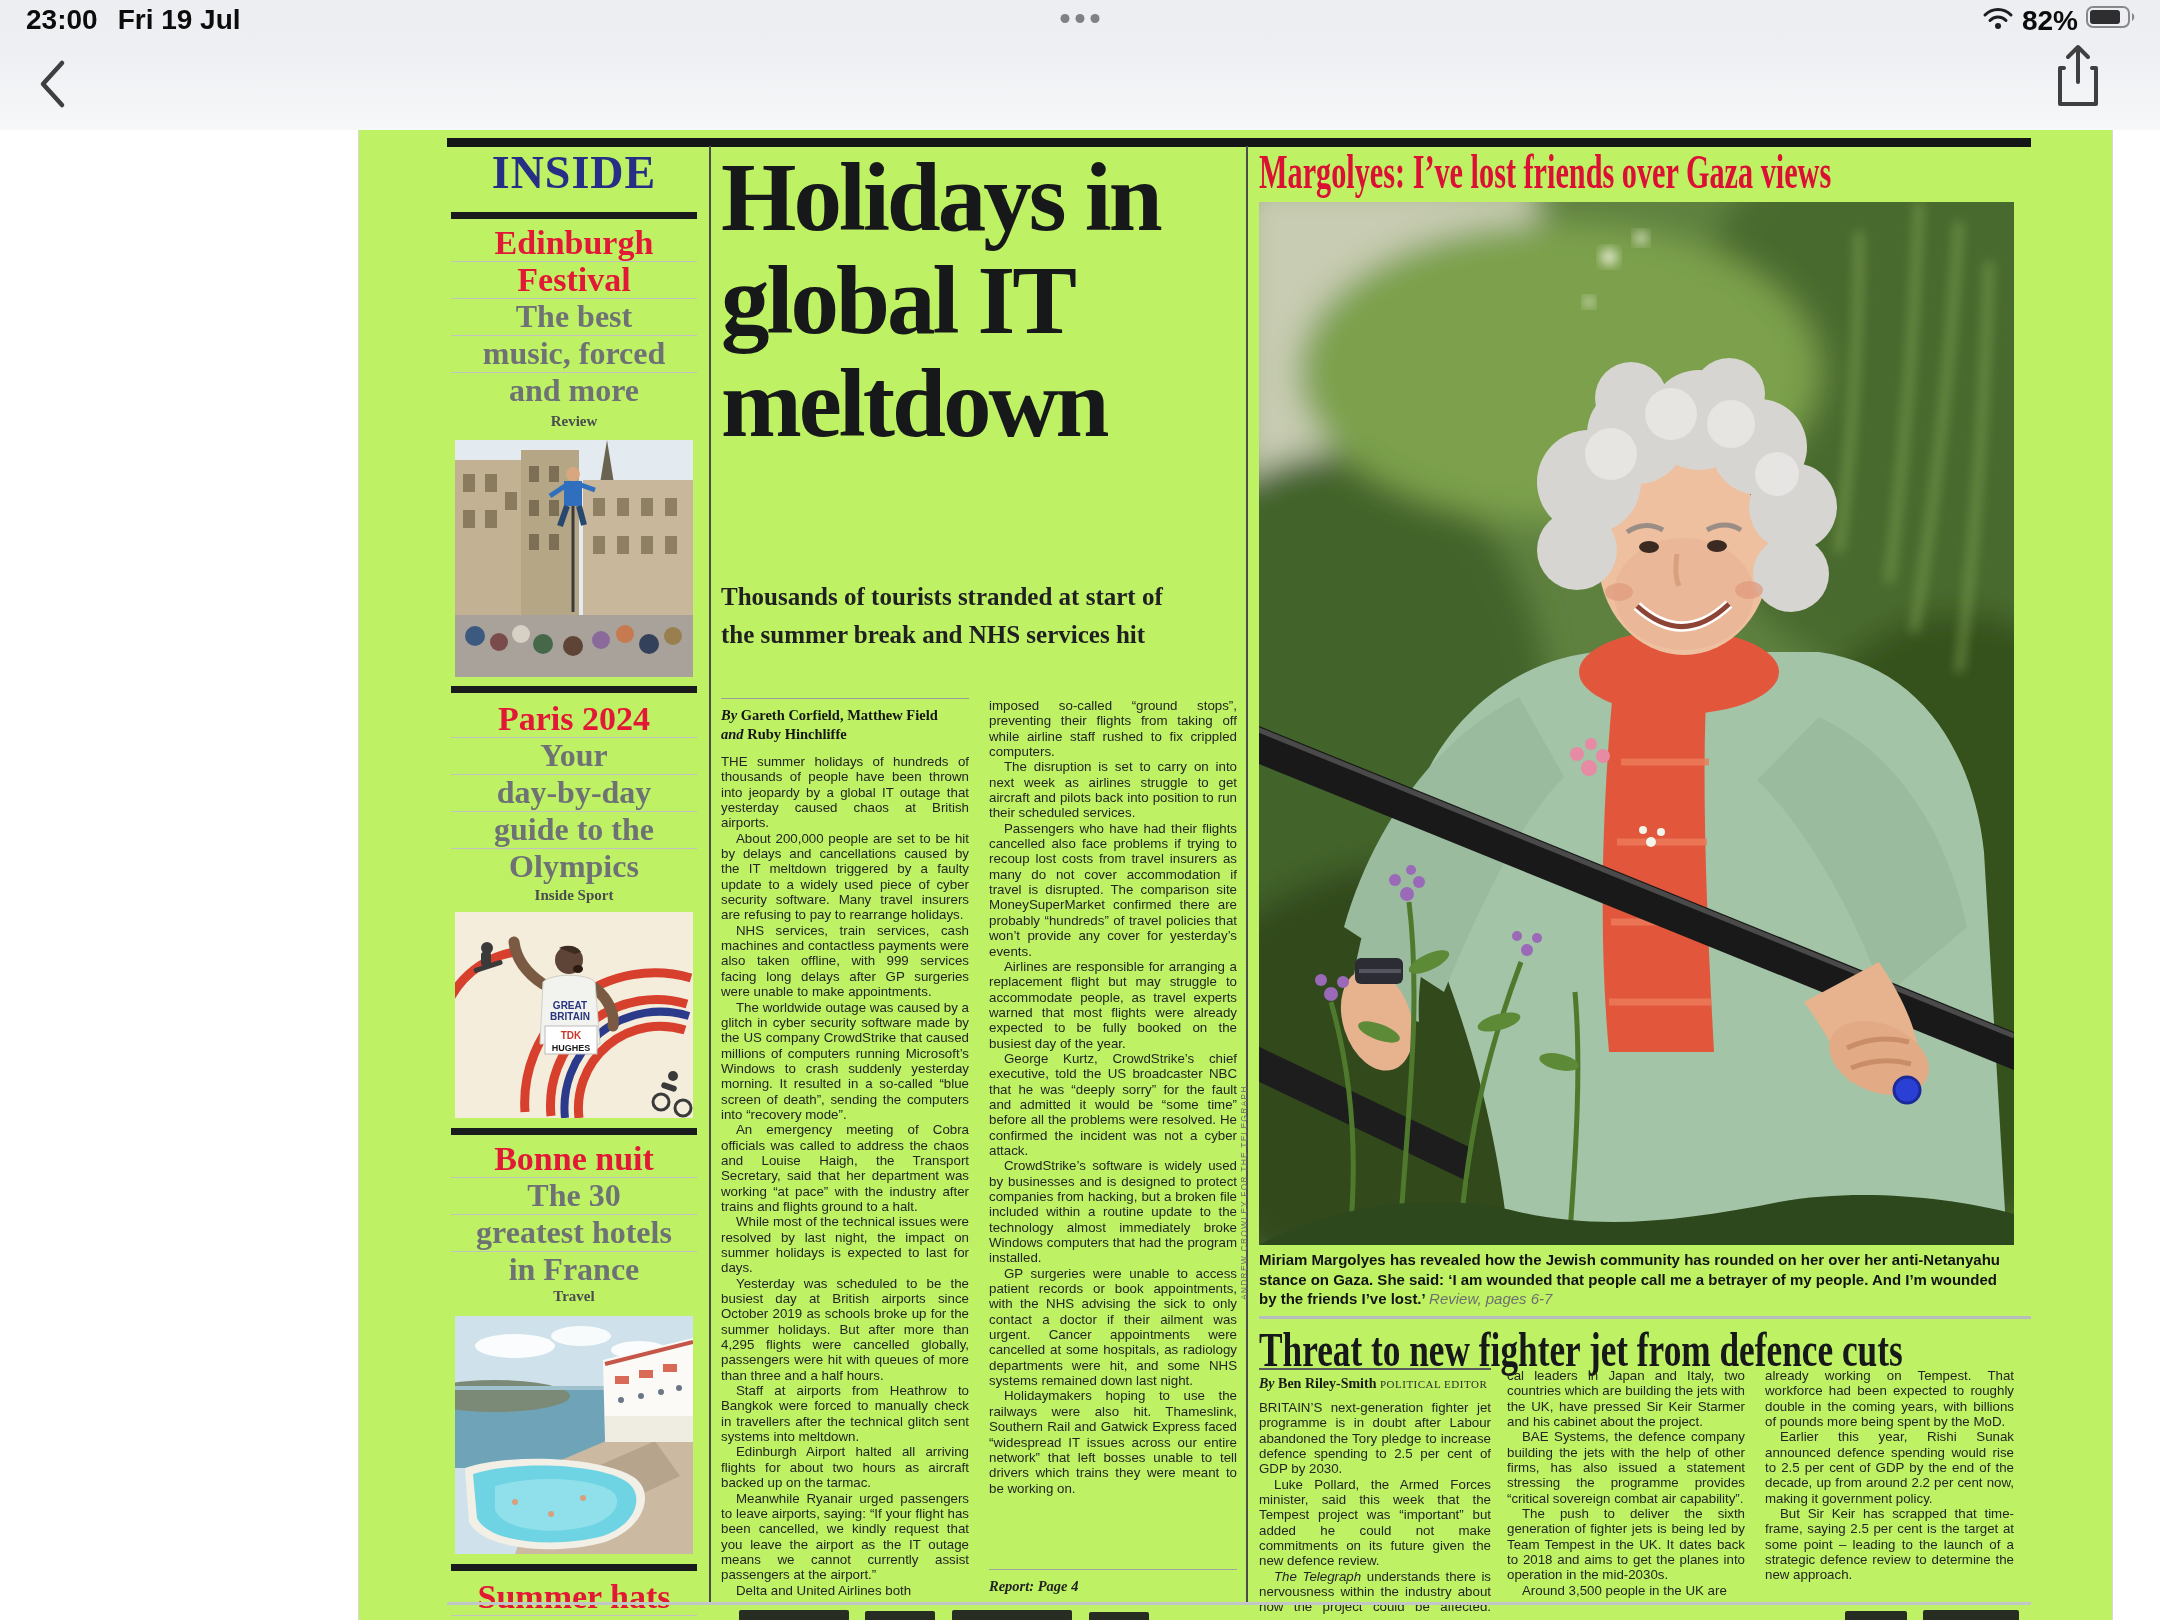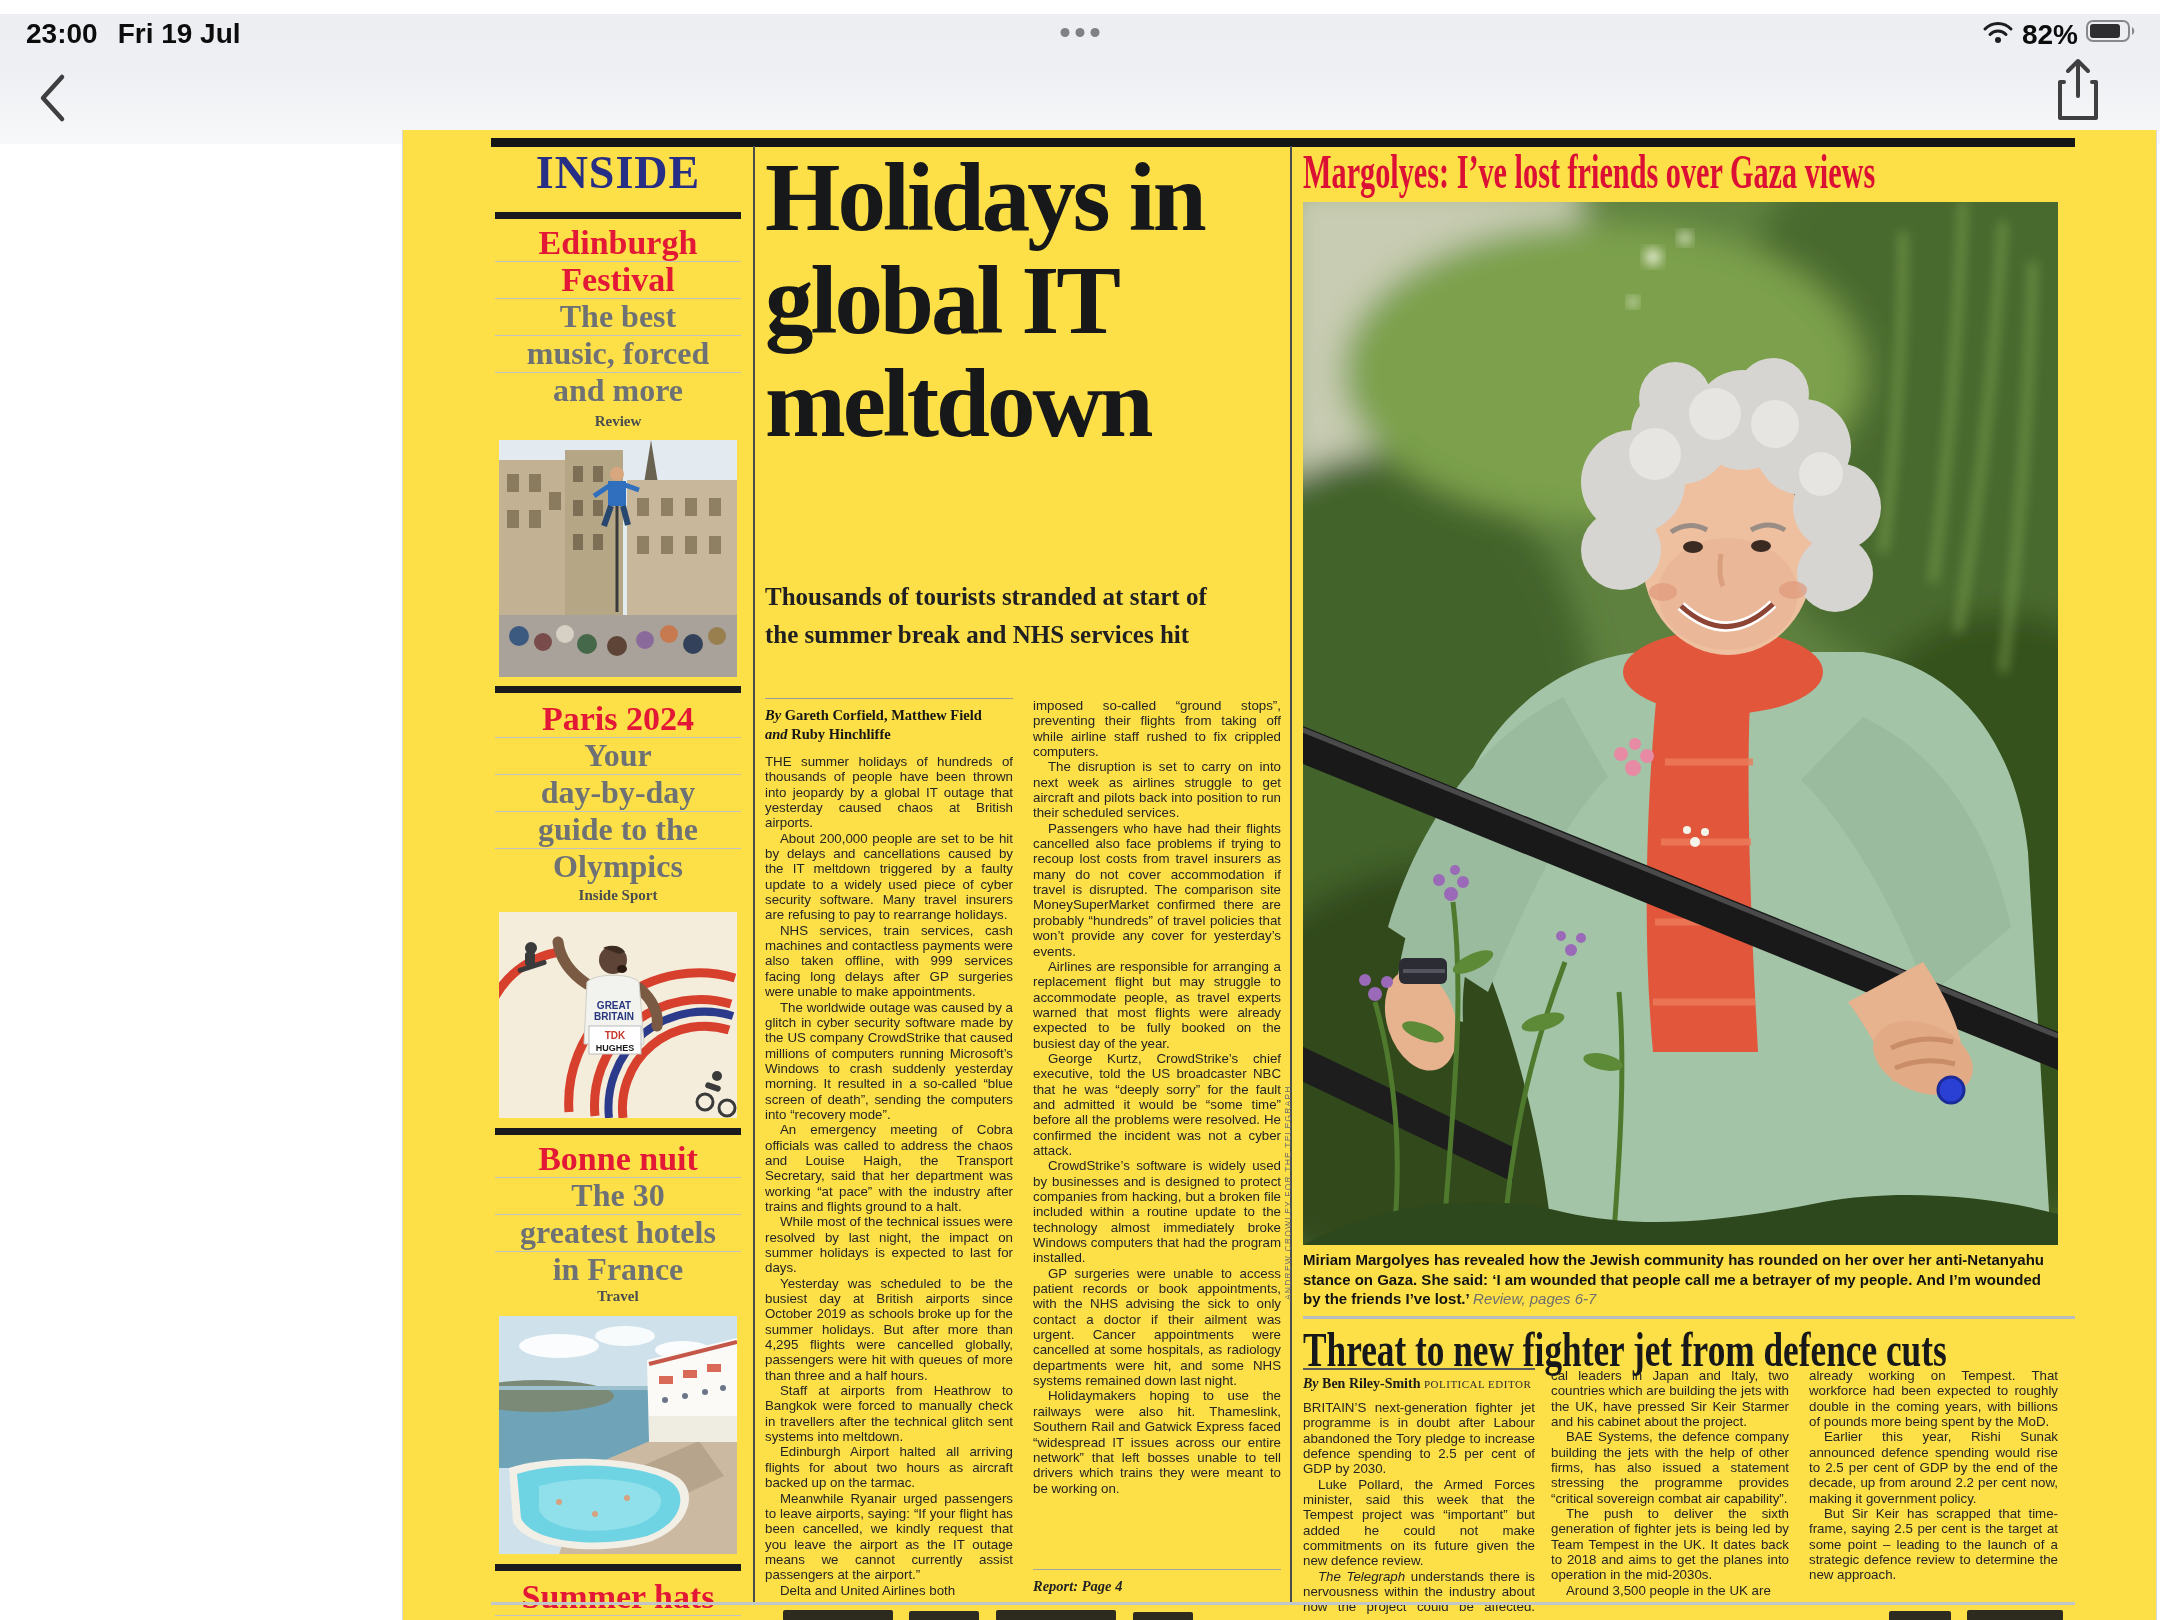--- a/index.html
+++ b/index.html
@@ -1,30 +1,30 @@
 <!DOCTYPE html>
 <html><head>
 <meta charset="utf-8">
 <style>
   html,body{margin:0;padding:0;background:#fff;}
   .screen{position:relative;width:2160px;height:1620px;overflow:hidden;background:#fff;
           font-family:"Liberation Sans",sans-serif;-webkit-font-smoothing:antialiased;}
   
-  .chrome{position:absolute;left:0;top:14px;width:2160px;height:130px;
+  .chrome{position:absolute;left:0;top:0;width:2160px;height:130px;
           background:linear-gradient(180deg,#ecEEf2 0%,#edeff2 40%,#f7f8fa 100%);}
   .sb-left{position:absolute;left:26px;top:4px;font-size:28px;font-weight:600;color:#0c0c0d;}
   .sb-left .date{margin-left:20px;font-weight:600;}
   .sb-dots{position:absolute;left:50%;top:14px;transform:translateX(-50%);display:flex;gap:6px;}
   .sb-dots i{width:9px;height:9px;border-radius:50%;background:#808085;display:block;}
   .sb-right{position:absolute;right:24px;top:4px;display:flex;align-items:center;gap:8px;
             font-size:28px;font-weight:600;color:#0c0c0d;}
   .navbtn{position:absolute;cursor:pointer;}
   
-  .page{position:absolute;left:358px;top:130px;width:1753px;height:1490px;background:#fde047;
-        border-left:1px solid #d6d8da;border-right:1px solid #d6d8da;margin-left:44px;}
+  .page{position:absolute;left:358px;top:130px;width:1753px;height:1490px;background:#bef264;
+        border-left:1px solid #d6d8da;border-right:1px solid #d6d8da;}
   .paper{position:absolute;left:88px;top:0;width:1584px;height:1490px;overflow:hidden;
          color:#242424;}
   .toprule{position:absolute;left:0;top:8px;width:1584px;height:9px;background:#141517;}
   .vd{position:absolute;top:16px;width:2px;height:1456px;background:#4b4c4e;}
   .bottomrule{position:absolute;left:0;top:1472px;width:1584px;height:3px;background:#c3c6c9;}
   .frag{position:absolute;height:11px;background:#16171b;border-radius:2px;opacity:.9;}
   
   .sidebar{position:absolute;left:4px;top:0;width:246px;height:1490px;}
   .s-abs{position:absolute;left:0;width:246px;}
   .inside-title{font-family:"Liberation Serif",serif;font-weight:bold;font-size:46px;line-height:54px;

